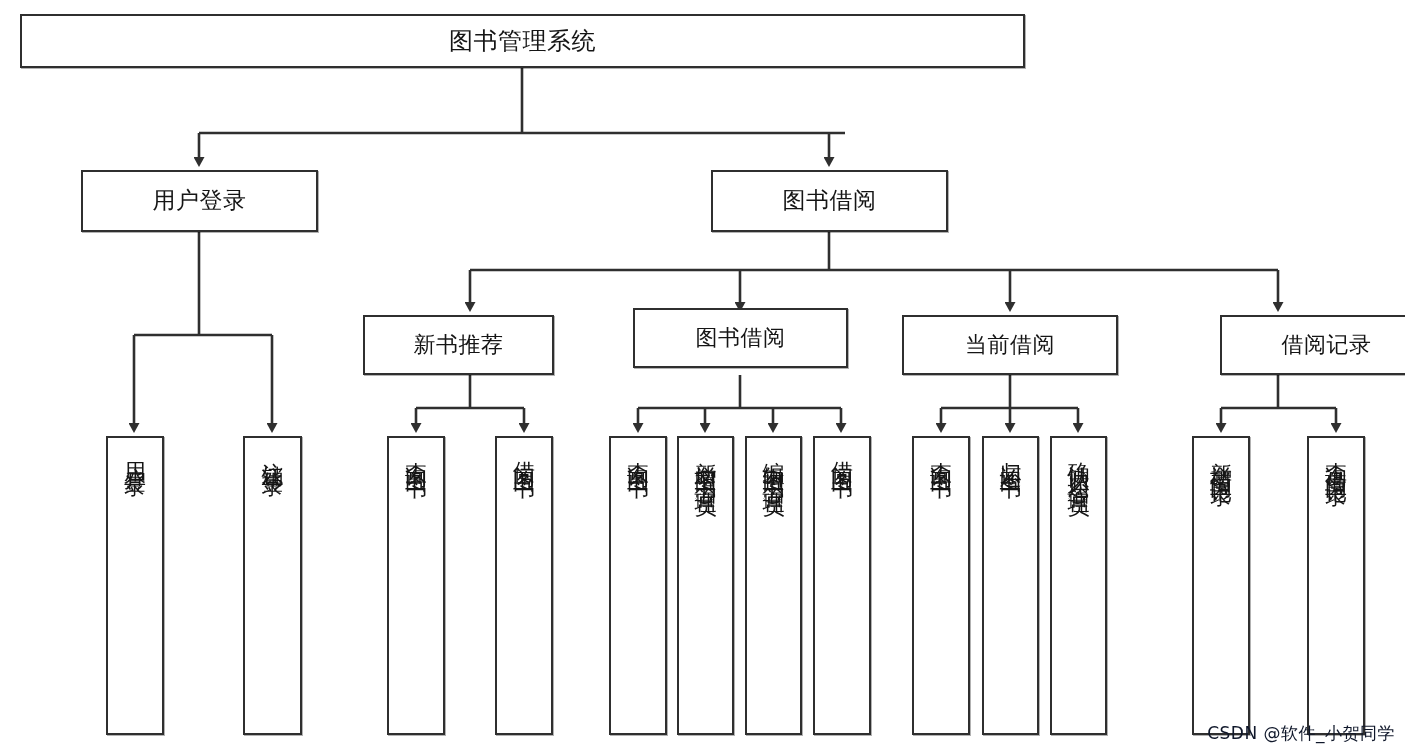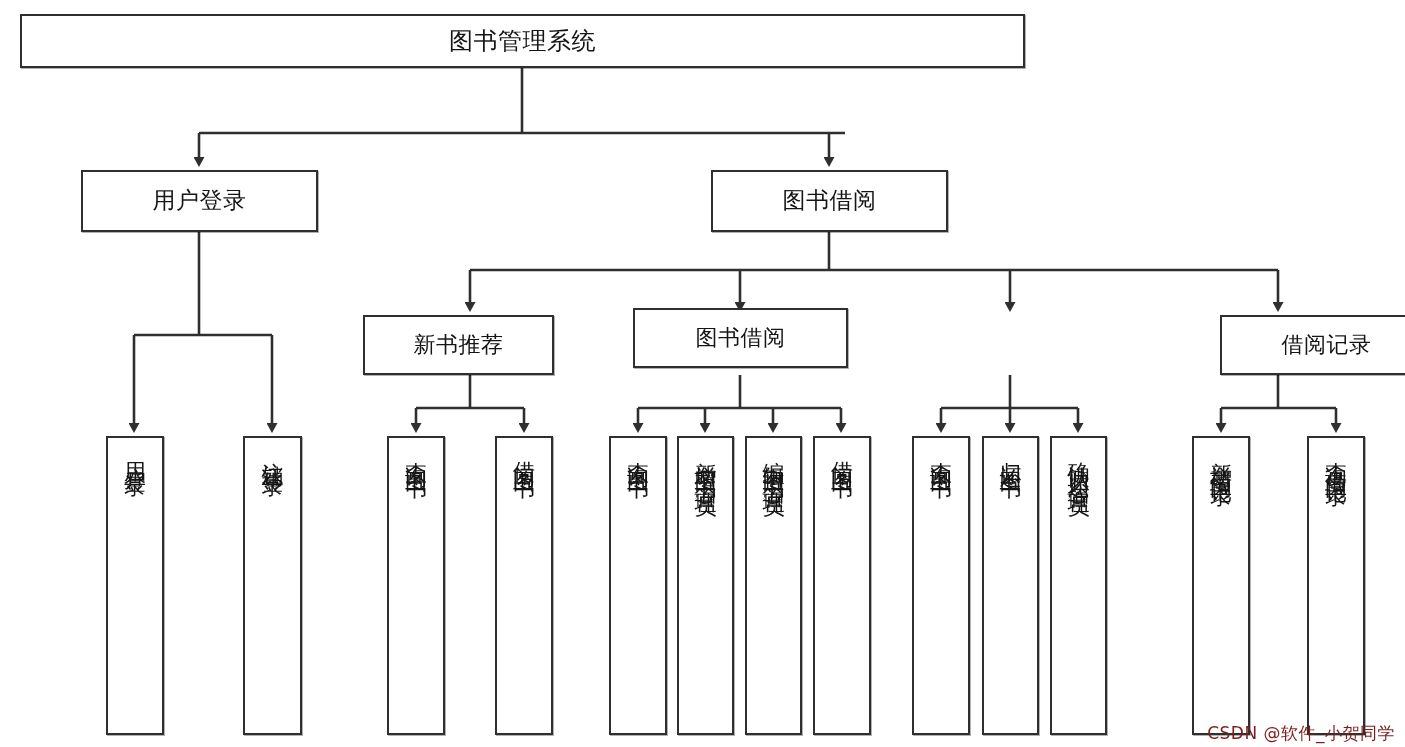--- a/index.html
+++ b/index.html
@@ -65,21 +65,21 @@
     line-height: 1.0;
     letter-spacing: 5px;
     max-height: 290px;
     white-space: nowrap;
   }
   .watermark {
     position: absolute;
     right: 10px;
     bottom: 2px;
     font-size: 17px;
-    color: #7f1d1d;
+    color: #0f172a;
     white-space: nowrap;
     letter-spacing: 0.5px;
     font-family: "DejaVu Sans", "Liberation Sans", sans-serif;
   }
 </style>
 </head>
 <body>
 
 <div id="canvas">
 
@@ -143,20 +143,23 @@
   <div class="node h tier2" style="left:711px; top:170px; width:237px; height:62px;">
     <span class="label">图书借阅</span>
   </div>
 
   <div class="node h tier3" style="left:363px; top:315px; width:191px; height:60px;">
     <span class="label">新书推荐</span>
   </div>
   <div class="node h tier3" style="left:633px; top:308px; width:215px; height:60px;">
     <span class="label">图书借阅</span>
   </div>
+  <div class="node h tier3" style="left:902px; top:315px; width:216px; height:60px;">
+    <span class="label">当前借阅</span>
+  </div>
   <div class="node h tier3" style="left:1172px; top:315px; width:213px; height:60px;margin-left:48px;">
     <span class="label">借阅记录</span>
   </div>
 
   <div class="node v" style="left:106px; top:436px; width:58px; height:299px;">
     <span class="label">用户登录</span>
   </div>
   <div class="node v" style="left:243px; top:436px; width:59px; height:299px;">
     <span class="label">注销登录</span>
   </div>

